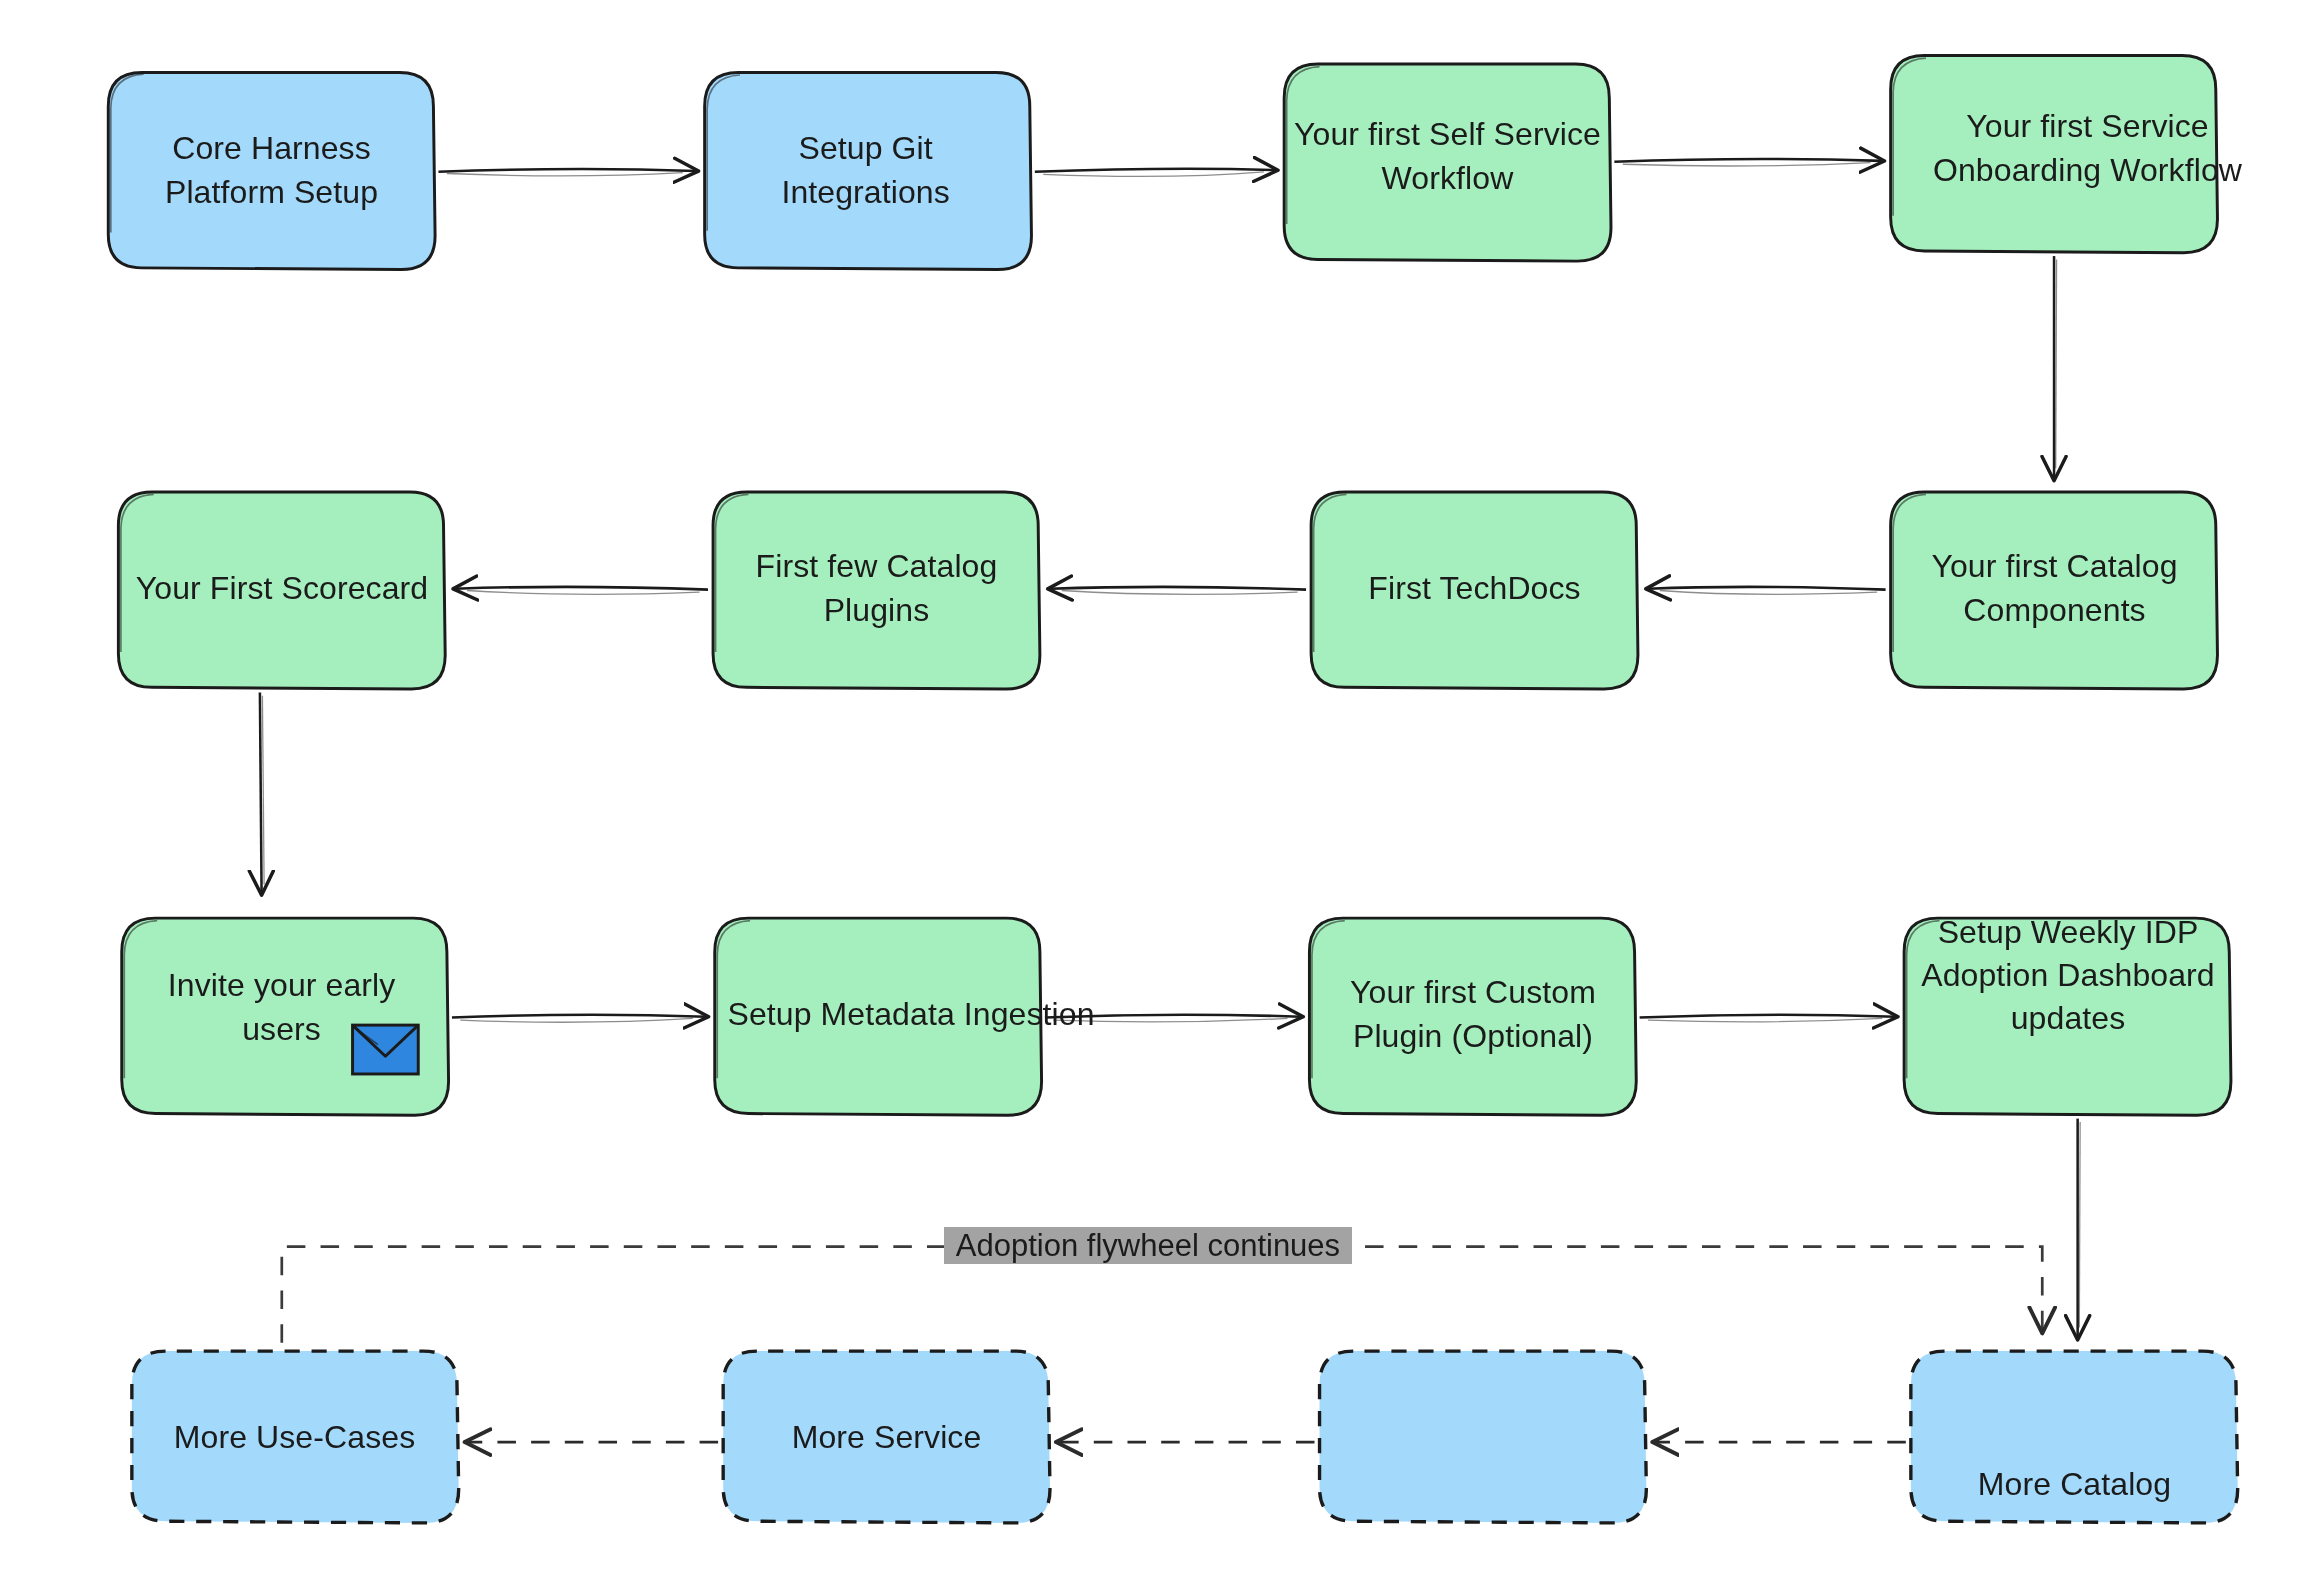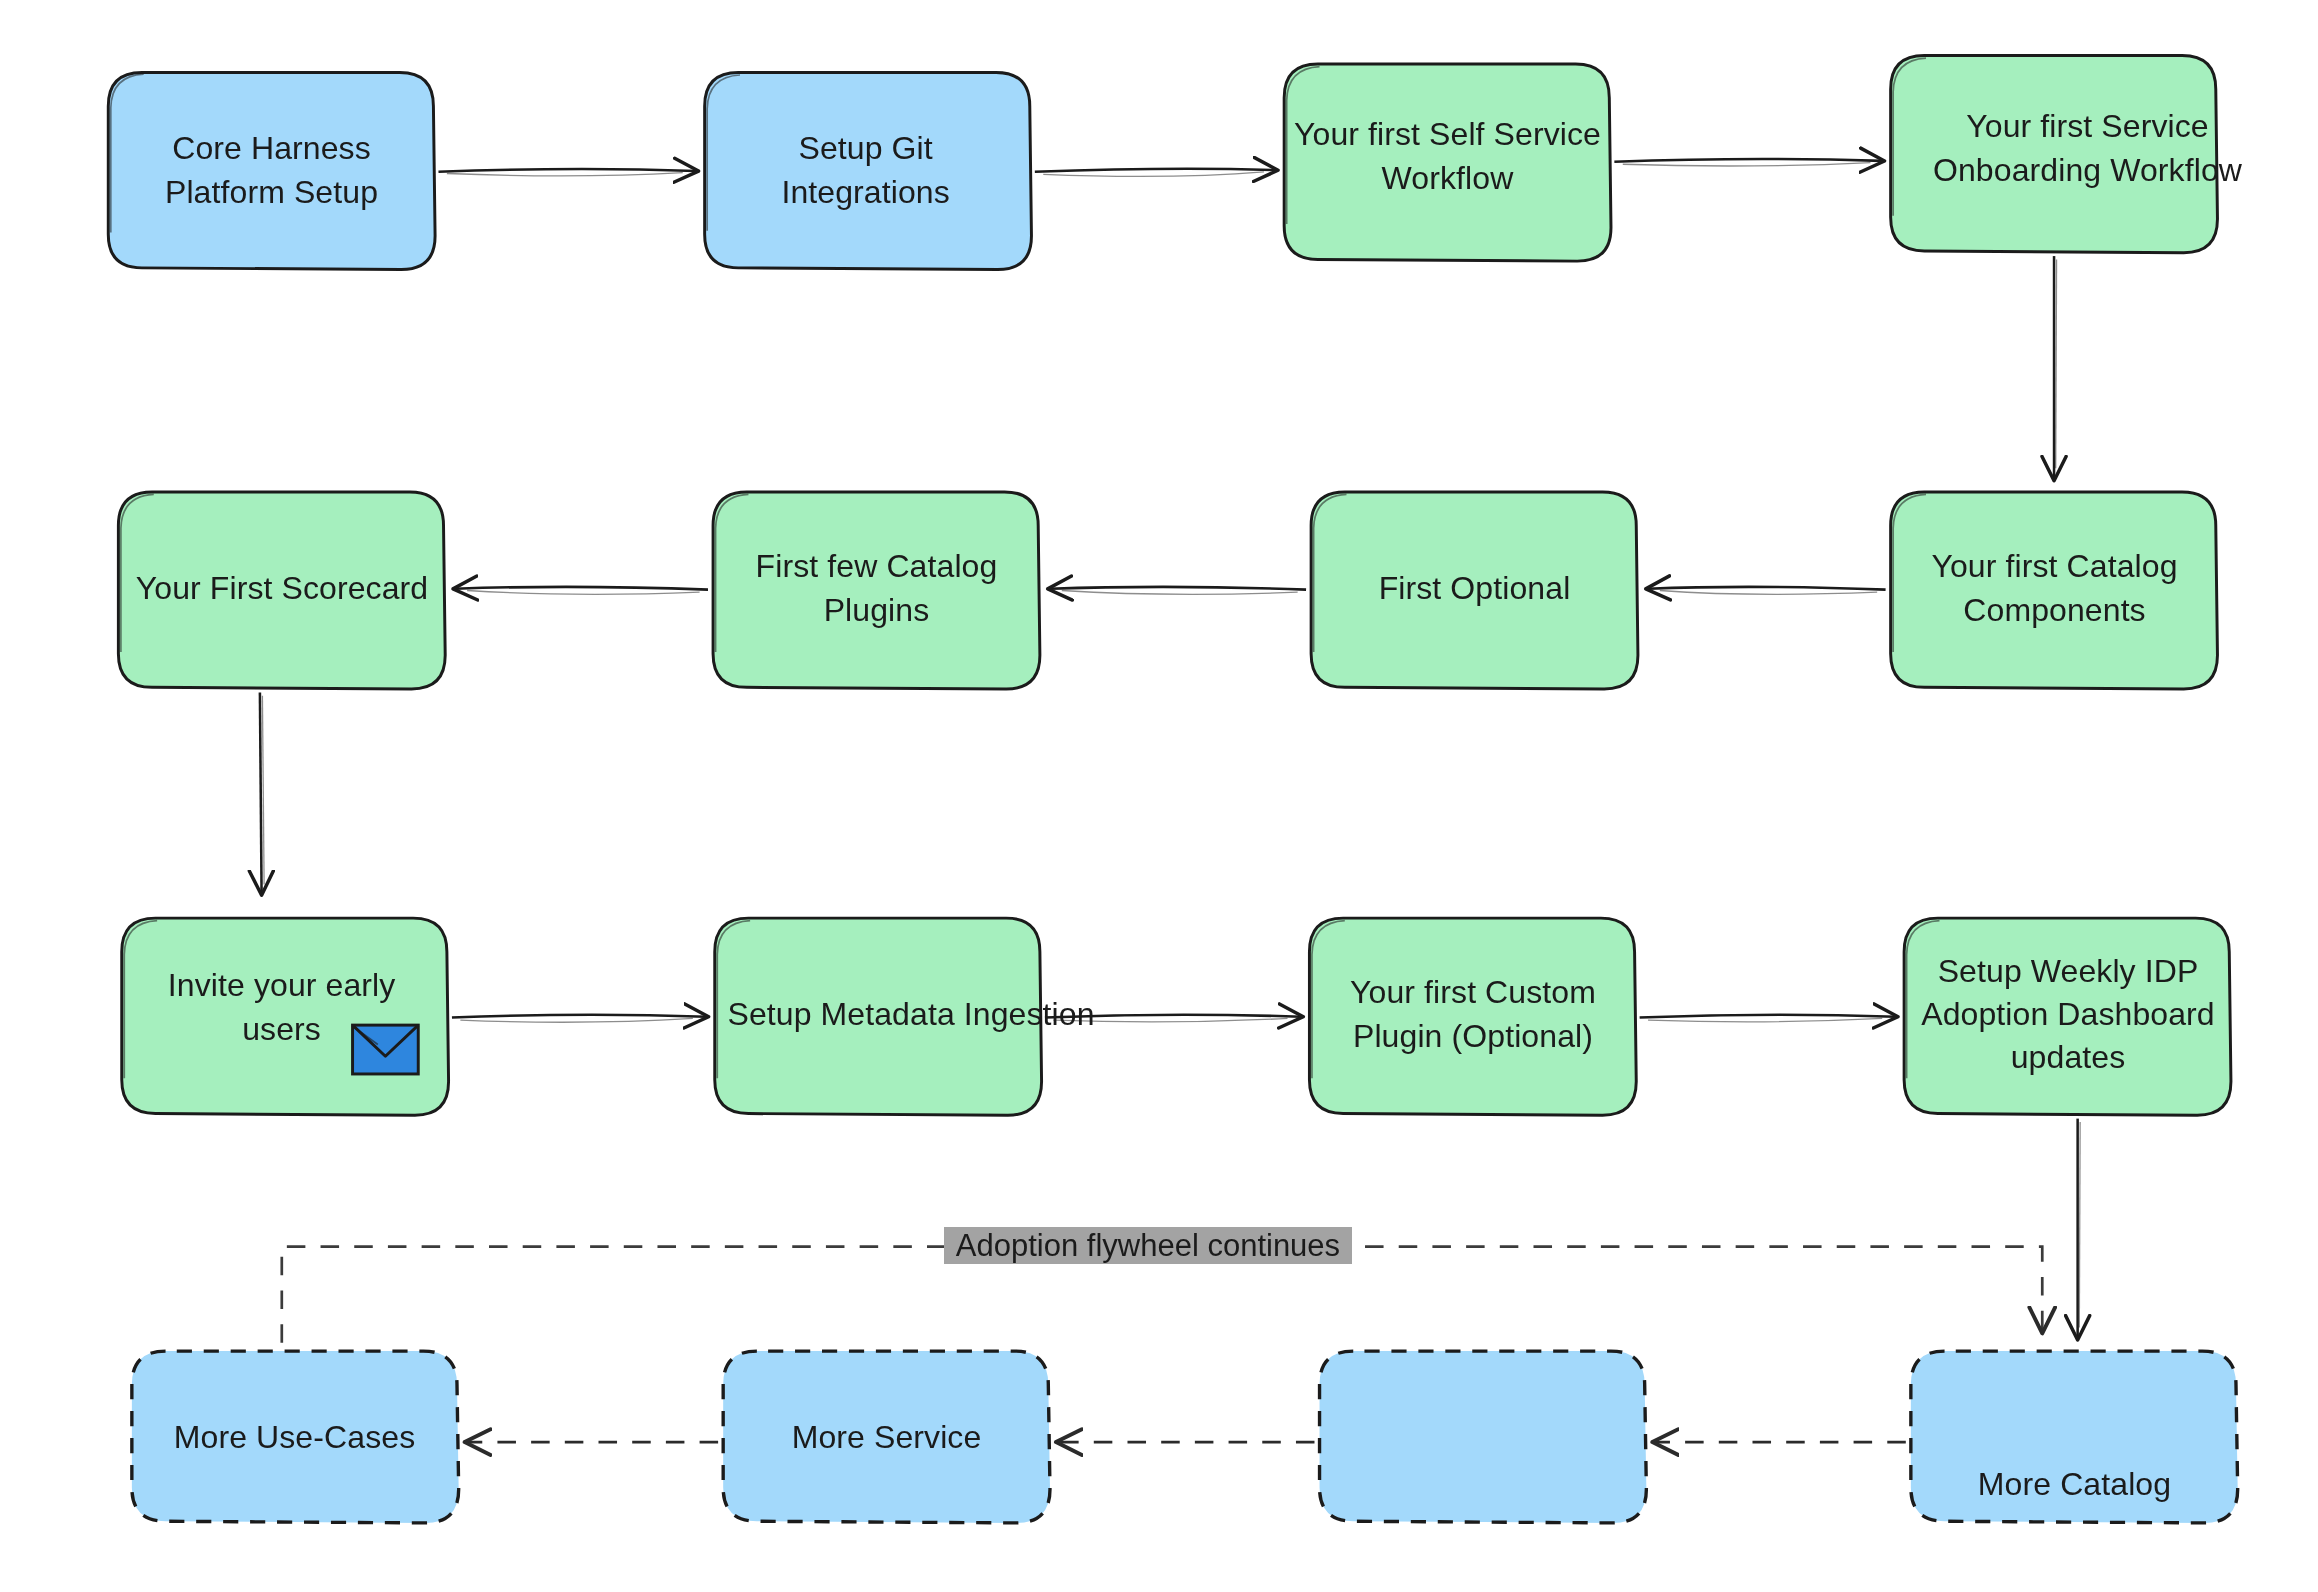--- a/index.html
+++ b/index.html
@@ -229,33 +229,33 @@
   <div class="node-label" style="left:108px; top:71px; width:327px; height:199px;">Core Harness Platform Setup</div>
 
   <div class="node-label" style="left:704px; top:71px; width:327px; height:199px;padding-left:8px;">Setup Git Integrations</div>
 
   <div class="node-label" style="left:1279px; top:57px; width:337px; height:199px;">Your first Self Service Workflow</div>
 
   <div class="node-label" style="left:1894px; top:49px; width:387px; height:199px;">Your first Service Onboarding Workflow</div>
 
   <div class="node-label" style="left:1891px; top:489px; width:327px; height:199px;">Your first Catalog Components</div>
 
-  <div class="node-label" style="left:1311px; top:489px; width:327px; height:199px;">First Optional</div>
+  <div class="node-label" style="left:1311px; top:489px; width:327px; height:199px;">First TechDocs</div>
 
   <div class="node-label" style="left:713px; top:489px; width:327px; height:199px;">First few Catalog Plugins</div>
 
   <div class="node-label" style="left:115px; top:489px; width:334px; height:199px;">Your First Scorecard</div>
 
   <div class="node-label" style="left:121px; top:908px; width:327px; height:199px;padding-left:6px;">Invite your early users</div>
 
   <div class="node-label" style="left:714px; top:915px; width:394px; height:199px;">Setup Metadata Ingestion</div>
 
   <div class="node-label" style="left:1306px; top:915px; width:334px; height:199px;">Your first Custom Plugin (Optional)</div>
 
-  <div class="node-label" style="left:1901px; top:915px; width:334px; height:199px;">Setup Weekly IDP Adoption Dashboard updates</div>
+  <div class="node-label" style="left:1901px; top:876px; width:334px; height:199px;">Setup Weekly IDP Adoption Dashboard updates</div>
 
   <div class="node-label" style="left:1911px; top:1398px; width:327px; height:174px;">More Catalog</div>
 
 
   <div class="node-label" style="left:723px; top:1351px; width:327px; height:174px;">More Service</div>
 
   <div class="node-label" style="left:131px; top:1351px; width:327px; height:174px;">More Use-Cases</div>
 
   <div class="edge-label" style="left:944px; top:1227px;">Adoption flywheel continues</div>
 

